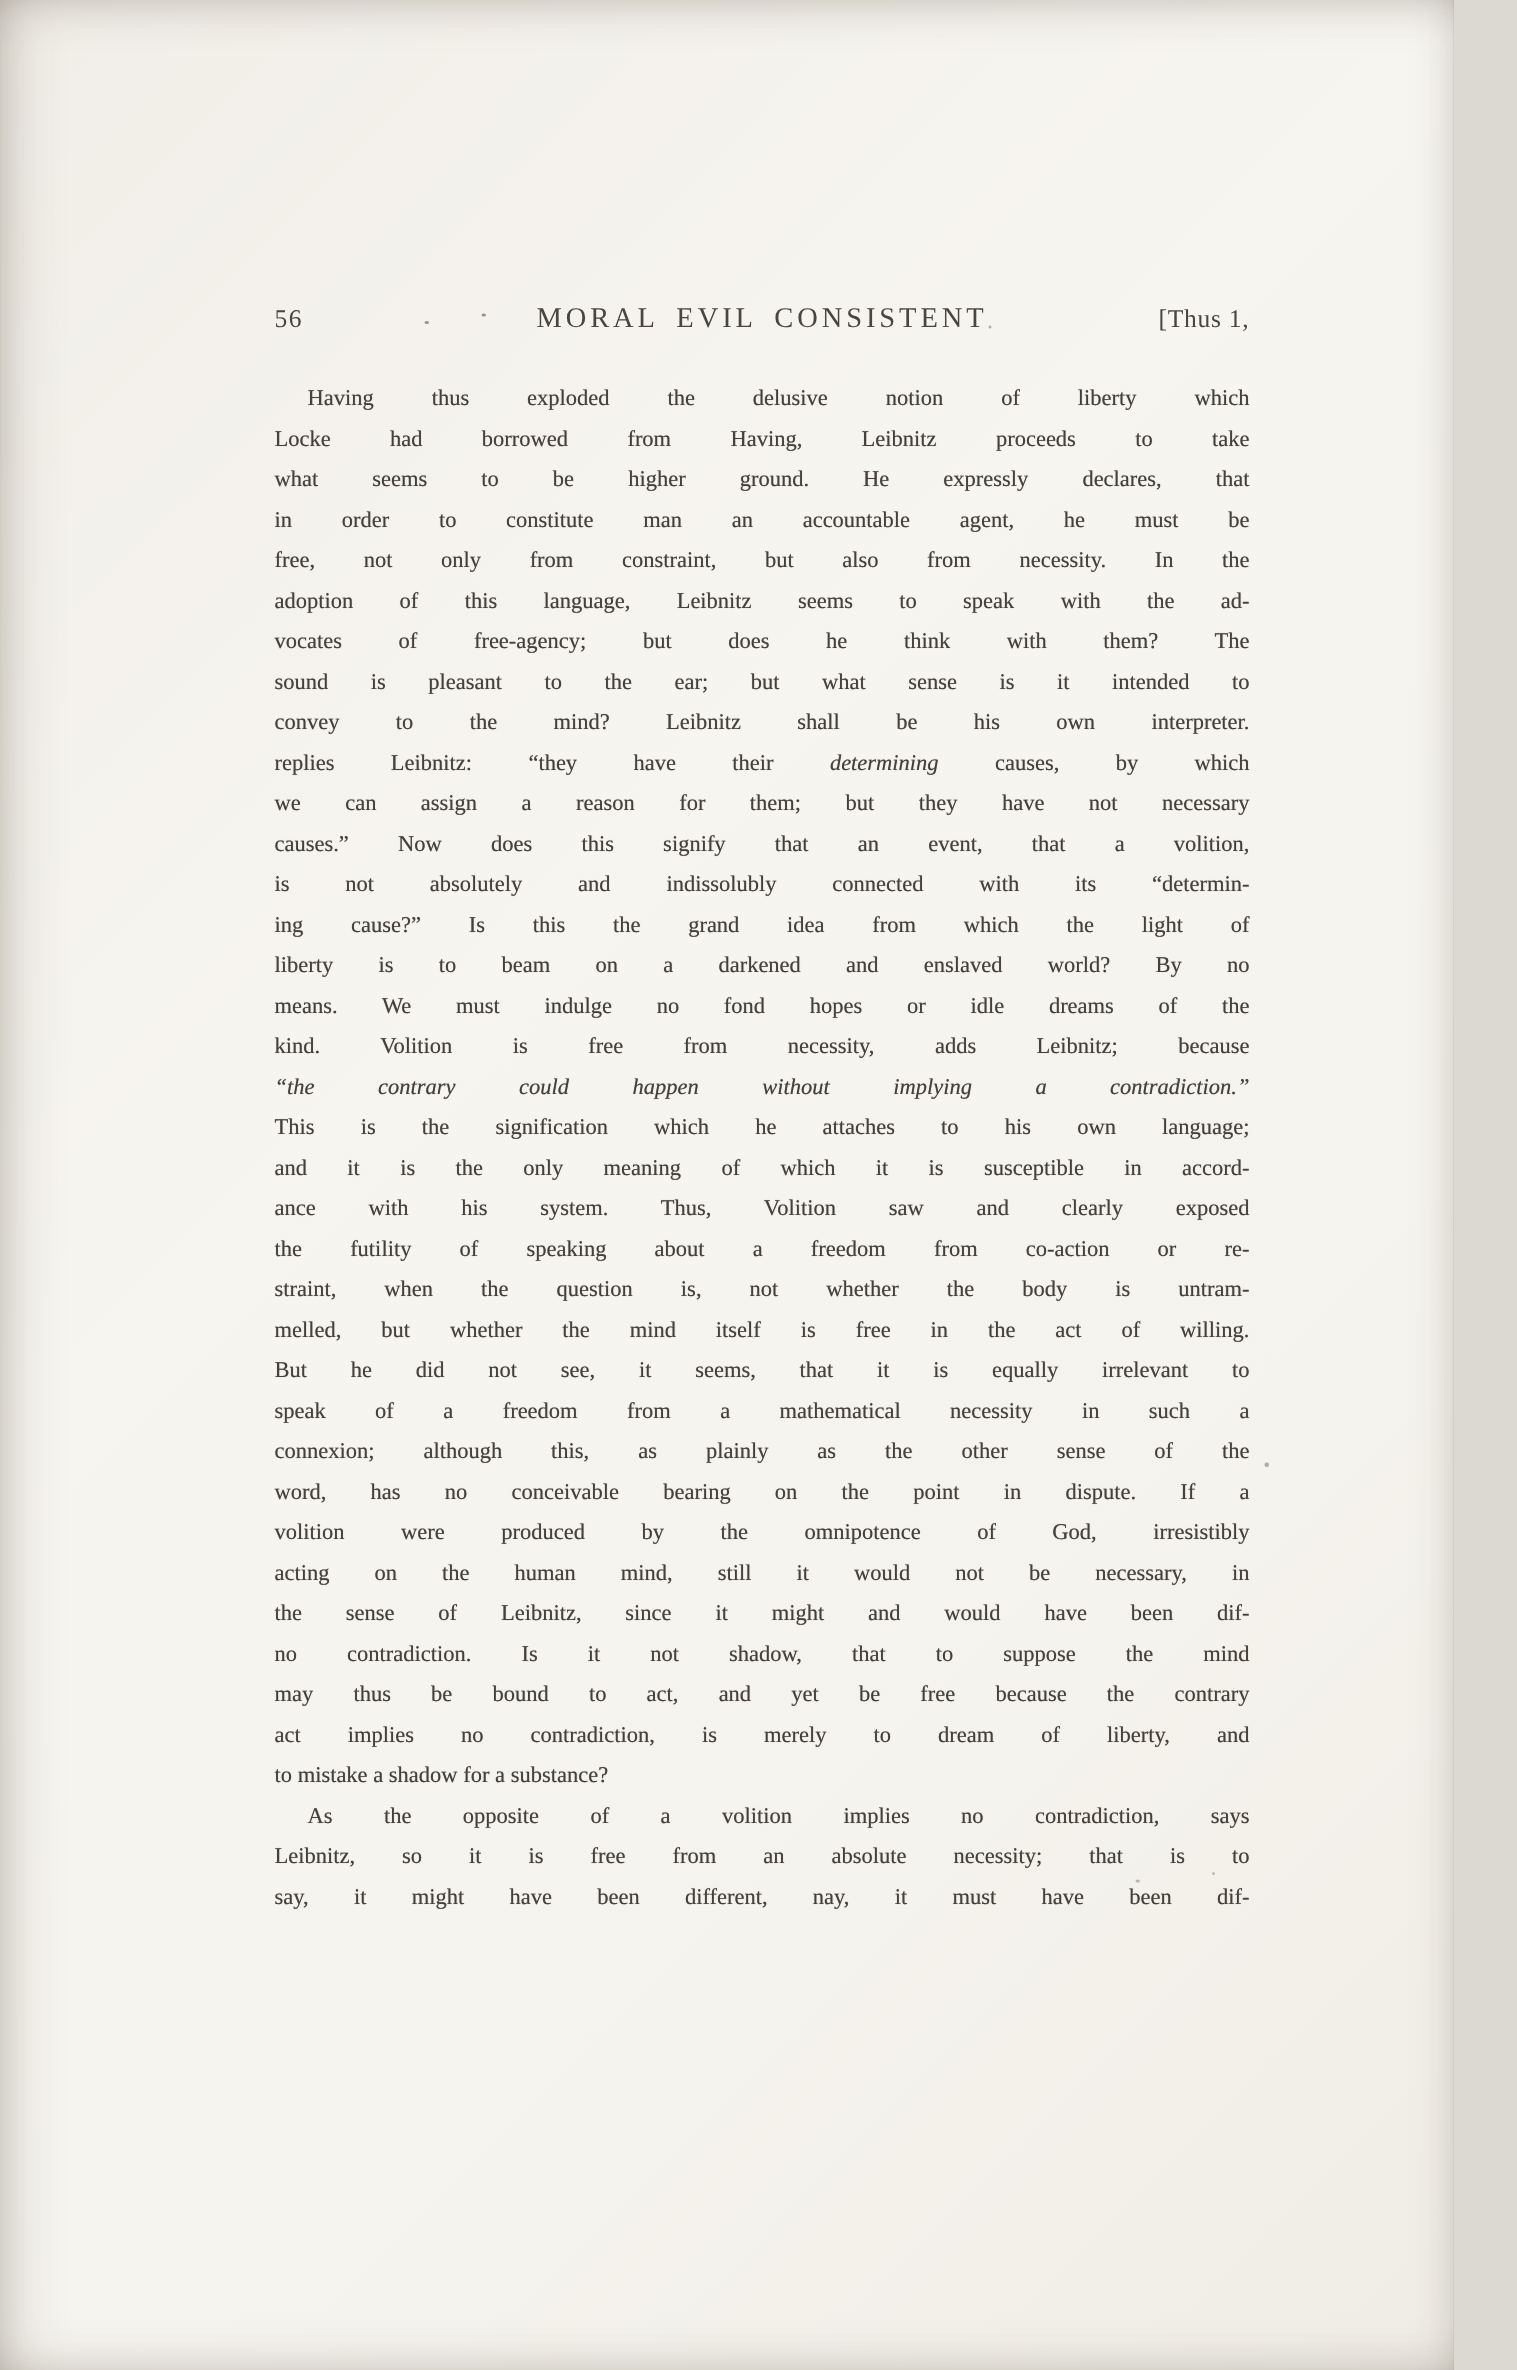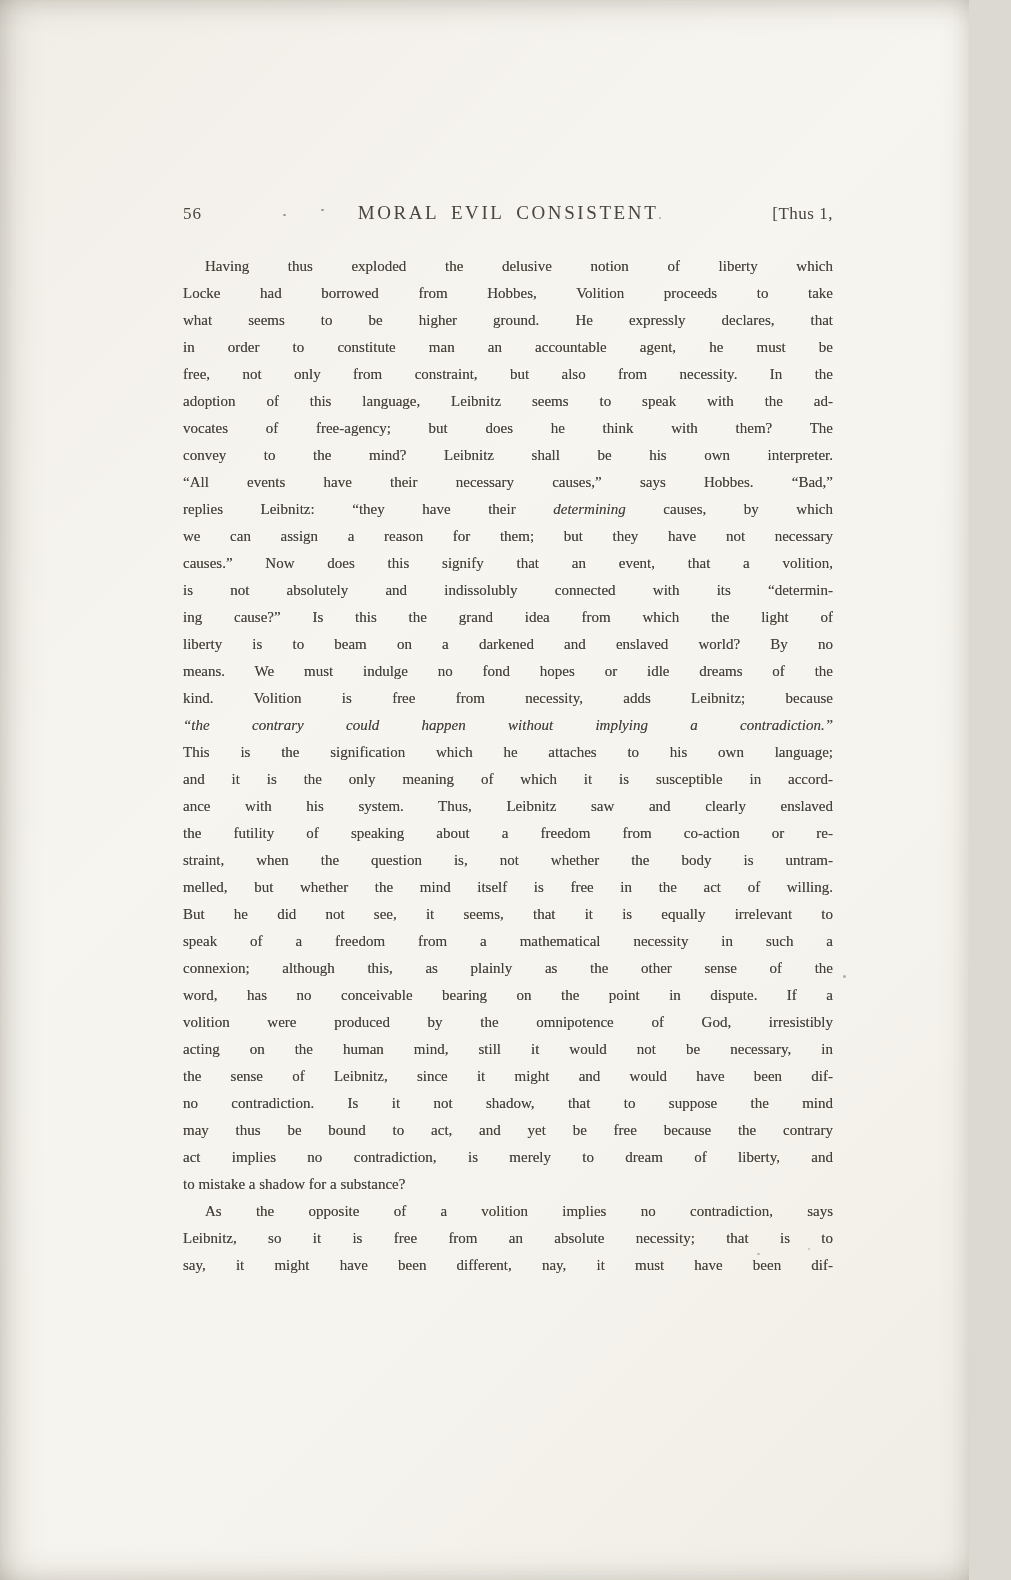--- a/index.html
+++ b/index.html
@@ -89,40 +89,40 @@
 
     <div class="header">
       <span class="pn">56</span>
       <span class="title">MORAL EVIL CONSISTENT</span>
       <span class="part">[Thus 1,</span>
     </div>
 
     <div class="bodytext">
       <div class="para">
           <div class="line indent"><span class="run">Having thus exploded the delusive notion of liberty which</span></div>
-          <div class="line"><span class="run">Locke had borrowed from Hobbes, Volition proceeds to take</span></div>
+          <div class="line"><span class="run">Locke had borrowed from Having, Leibnitz proceeds to take</span></div>
           <div class="line"><span class="run">what seems to be higher ground.  He expressly declares, that</span></div>
           <div class="line"><span class="run">in order to constitute man an accountable agent, he must be</span></div>
           <div class="line"><span class="run">free, not only from constraint, but also from necessity.  In the</span></div>
           <div class="line"><span class="run">adoption of this language, Leibnitz seems to speak with the ad-</span></div>
           <div class="line"><span class="run">vocates of free-agency; but does he think with them?  The</span></div>
+          <div class="line"><span class="run">sound is pleasant to the ear; but what sense is it intended to</span></div>
           <div class="line"><span class="run">convey to the mind?  Leibnitz shall be his own interpreter.</span></div>
-          <div class="line"><span class="run">“All events have their necessary causes,” says Hobbes.  “Bad,”</span></div>
           <div class="line"><span class="run">replies Leibnitz: “they have their </span><span class="run it">determining</span><span class="run"> causes, by which</span></div>
           <div class="line"><span class="run">we can assign a reason for them; but they have not necessary</span></div>
           <div class="line"><span class="run">causes.”  Now does this signify that an event, that a volition,</span></div>
           <div class="line"><span class="run">is not absolutely and indissolubly connected with its “determin-</span></div>
           <div class="line"><span class="run">ing cause?”  Is this the grand idea from which the light of</span></div>
           <div class="line"><span class="run">liberty is to beam on a darkened and enslaved world?  By no</span></div>
           <div class="line"><span class="run">means.  We must indulge no fond hopes or idle dreams of the</span></div>
           <div class="line"><span class="run">kind.  Volition is free from necessity, adds Leibnitz; because</span></div>
           <div class="line"><span class="run it">“the contrary could happen without implying a contradiction.”</span></div>
           <div class="line"><span class="run">This is the signification which he attaches to his own language;</span></div>
           <div class="line"><span class="run">and it is the only meaning of which it is susceptible in accord-</span></div>
-          <div class="line"><span class="run">ance with his system.  Thus, Leibnitz saw and clearly enslaved</span></div>
+          <div class="line"><span class="run">ance with his system.  Thus, Volition saw and clearly exposed</span></div>
           <div class="line"><span class="run">the futility of speaking about a freedom from co-action or re-</span></div>
           <div class="line"><span class="run">straint, when the question is, not whether the body is untram-</span></div>
           <div class="line"><span class="run">melled, but whether the mind itself is free in the act of willing.</span></div>
           <div class="line"><span class="run">But he did not see, it seems, that it is equally irrelevant to</span></div>
           <div class="line"><span class="run">speak of a freedom from a mathematical necessity in such a</span></div>
           <div class="line"><span class="run">connexion; although this, as plainly as the other sense of the</span></div>
           <div class="line"><span class="run">word, has no conceivable bearing on the point in dispute.  If a</span></div>
           <div class="line"><span class="run">volition were produced by the omnipotence of God, irresistibly</span></div>
           <div class="line"><span class="run">acting on the human mind, still it would not be necessary, in</span></div>
           <div class="line"><span class="run">the sense of Leibnitz, since it might and would have been dif-</span></div>

